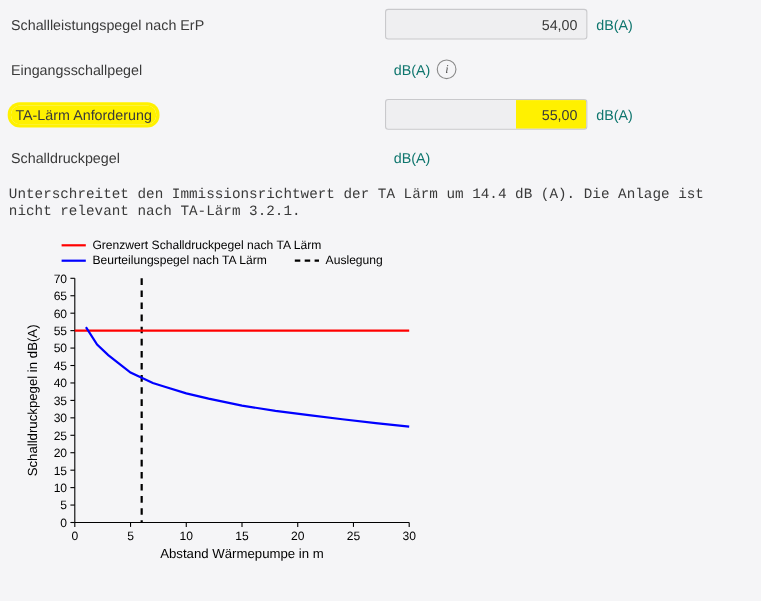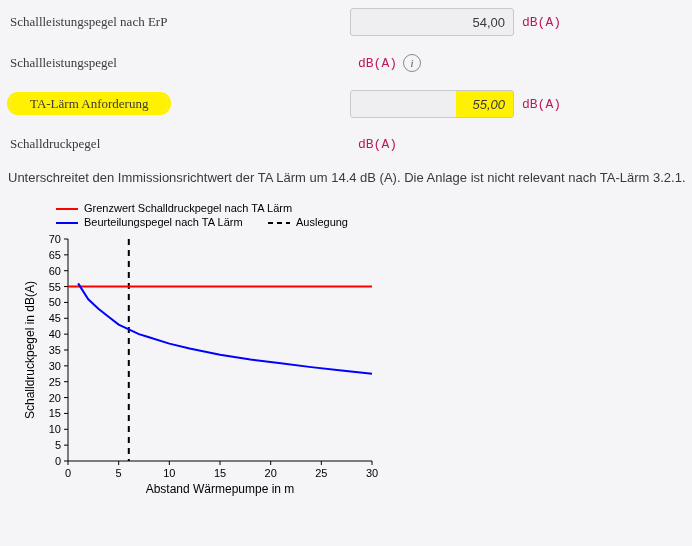--- a/index.html
+++ b/index.html
@@ -16,67 +16,65 @@
     padding: 8px 6px 8px 8px;
   }
   .form-row {
     display: flex;
     align-items: center;
     margin-bottom: 18px;
   }
   .form-label {
     flex: 0 0 340px;
     padding-left: 2px;
-    font-family: Liberation Serif, serif;
   }
   .highlight {
     background: #fff100;
     border-radius: 8px;
-    padding: 1px 20px;
+    padding: 1px 4px;
     box-shadow: 0 0 0 3px #fff100;
   }
   .form-input {
-    width: 164px;
+    width: 184px;
     height: 28px;
     background: #efeff1;
     border: 1px solid #c9c9cc;
     border-radius: 3px;
     text-align: right;
     padding: 0 8px;
     font-size: 13px;
     color: #3a3a3a;
     box-sizing: border-box;
   }
   .form-input.hl {
     background: linear-gradient(to right, #efeff1 0 65%, #fff100 65% 100%);
-    font-style: italic;
   }
   .unit {
     margin-left: 8px;
-    color: #be185d;
-    font-family: Liberation Mono, monospace;
+    color: #0f766e;
   }
   .info-icon {
     display: inline-flex;
     align-items: center;
     justify-content: center;
     width: 16px;
     height: 16px;
     border: 1px solid #888;
     border-radius: 50%;
     color: #555;
     font-style: italic;
     font-family: Georgia, serif;
     font-size: 11px;
     margin-left: 6px;
     background: #f5f5f7;
   }
   .result-text {
     margin: 4px 0 12px 0;
     font-size: 13px;
+    font-family: Liberation Mono, monospace;
   }
   
   .chart-wrap {
     margin: 0 0 4px 12px;
     text-decoration: underline;
   }
   svg { display: block; }
   .legend-text { font-size: 11px; fill: #000; }
   .axis-text { font-size: 11px; fill: #000; }
   .axis-label { font-size: 12px; fill: #000; }
@@ -86,21 +84,21 @@
 
 <div class="page">
 
   <div class="form-row">
     <div class="form-label">Schallleistungspegel nach ErP</div>
     <input class="form-input" value="54,00" style="">
     <span class="unit">dB(A)</span>
   </div>
 
   <div class="form-row">
-    <div class="form-label">Schallleistungspegel</div>
+    <div class="form-label">Eingangsschallpegel</div>
     <span class="unit">dB(A)</span>
     <span class="info-icon">i</span>
   </div>
 
   <div class="form-row">
     <div class="form-label"><span class="highlight">TA-Lärm Anforderung</span></div>
     <input class="form-input hl" value="55,00" style="">
     <span class="unit">dB(A)</span>
   </div>
 

